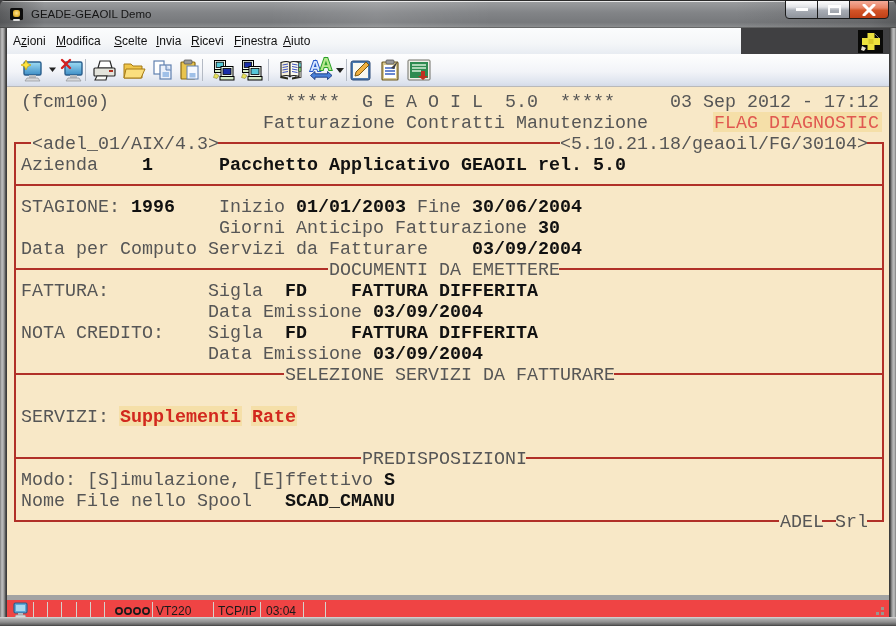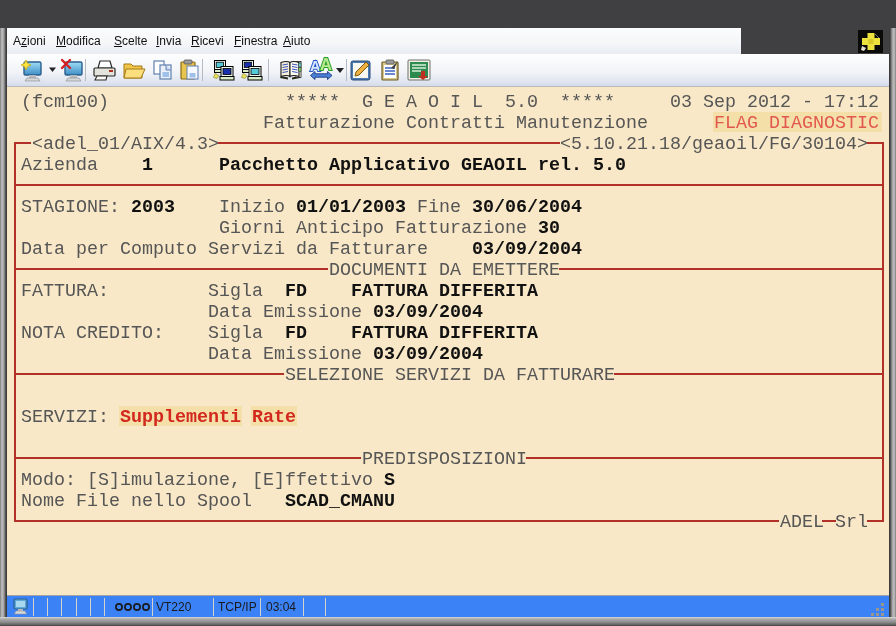--- a/index.html
+++ b/index.html
@@ -41,27 +41,47 @@
   #term{position:absolute;left:7px;top:87px;width:882px;height:508px;background:#f8e8c7;}
   #grid{position:absolute;left:10px;top:92px;margin:0;font-family:"Liberation Mono",monospace;
     font-size:18.333px;line-height:21px;letter-spacing:0;color:#565656;}
   #grid b{color:#111;font-weight:bold;}
   #grid .rr{color:#e05850;font-weight:normal;}
   #grid .rb{color:#d2281e;font-weight:bold;text-align:center;}
   .hl{position:absolute;background:#f5dfa8;}
   .rl{position:absolute;background:#b13028;height:2px;}
   .rv{position:absolute;background:#b13028;width:2px;}
   
-  #status{position:absolute;left:7px;top:595px;width:882px;height:22px;background:#3b82f6;border-top:1px solid #a3a3a3;box-sizing:border-box;}
+  #status{position:absolute;left:7px;top:595px;width:882px;height:22px;background:#ef4444;border-top:5px solid #a3a3a3;box-sizing:border-box;}
   .scell{position:absolute;top:2px;height:18px;border-right:1px solid #d5d1cc;}
   .stext{position:absolute;top:4px;font-size:12px;color:#1a1a1a;}
 </style>
 </head>
 <body>
 <div id="win">
+  <div id="titlebar">
+    <div id="appicon">
+        <div class="gold"></div>
+        <div class="base"></div>
+      </div>
+    <div id="title">GEADE-GEAOIL Demo</div>
+    <div id="caps">
+      <div class="cap" id="cmin">
+          <div class="glyph" style="left:10px;top:7px;width:12px;height:3px;background:#fff;"></div>
+        </div>
+      <div class="cap" id="cmax">
+          <div class="glyph" style="left:10px;top:4px;width:9px;height:5px;border:2px solid #fff;border-top-width:3.5px;background:transparent;"></div>
+        </div>
+      <div class="cap" id="cclose">
+          <svg width="14" height="12" viewBox="0 0 14 12" style="position:absolute;left:12px;top:3px;">
+        <path d="M 2 1 L 12 11 M 12 1 L 2 11" stroke="#fff" stroke-width="3" stroke-linecap="round"></path>
+          </svg>
+        </div>
+    </div>
+  </div>
   <div id="menubar">
     <div class="mi" style="left:6px;">A<u>z</u>ioni</div>
     <div class="mi" style="left:49px;"><u>M</u>odifica</div>
     <div class="mi" style="left:107px;"><u>S</u>celte</div>
     <div class="mi" style="left:149px;"><u>I</u>nvia</div>
     <div class="mi" style="left:184px;"><u>R</u>icevi</div>
     <div class="mi" style="left:227px;"><u>F</u>inestra</div>
     <div class="mi" style="left:276px;"><u>A</u>iuto</div>
     <div id="brand"><svg width="25" height="23" viewBox="0 0 25 23">
       <rect x="0" y="0" width="25" height="23" fill="#0A0A08"></rect>
@@ -202,21 +222,21 @@
   <div class="rl" style="left:13.5px;top:456.5px;width:347.5px;"></div>
   <div class="rl" style="left:526px;top:456.5px;width:357.5px;"></div>
   <div class="rl" style="left:13.5px;top:519.5px;width:765.5px;"></div>
   <div class="rl" style="left:822px;top:519.5px;width:14px;"></div>
   <div class="rl" style="left:867px;top:519.5px;width:16.5px;"></div>
   <pre id="grid"> (fcm100)                *****  G E A O I L  5.0  *****     03 Sep 2012 - 17:12
                        Fatturazione Contratti Manutenzione      <span class="rr">FLAG DIAGNOSTIC</span>
   &lt;adel_01/AIX/4.3&gt;                               &lt;5.10.21.18/geaoil/FG/30104&gt;
  Azienda    <b>1</b>      <b>Pacchetto Applicativo GEAOIL rel. 5.0</b>
 
- STAGIONE: <b>2003</b>    Inizio <b>01/01/2003</b> Fine <b>30/06/2004</b>
+ STAGIONE: <b>1996</b>    Inizio <b>01/01/2003</b> Fine <b>30/06/2004</b>
                    Giorni Anticipo Fatturazione <b>30</b>
  Data per Computo Servizi da Fatturare    <b>03/09/2004</b>
                              DOCUMENTI DA EMETTERE
  FATTURA:         Sigla  <b>FD</b>    <b>FATTURA DIFFERITA</b>
                   Data Emissione <b>03/09/2004</b>
  NOTA CREDITO:    Sigla  <b>FD</b>    <b>FATTURA DIFFERITA</b>
                   Data Emissione <b>03/09/2004</b>
                          SELEZIONE SERVIZI DA FATTURARE
 
  SERVIZI: <span class="rb">Supplementi</span> <span class="rb">Rate</span>

